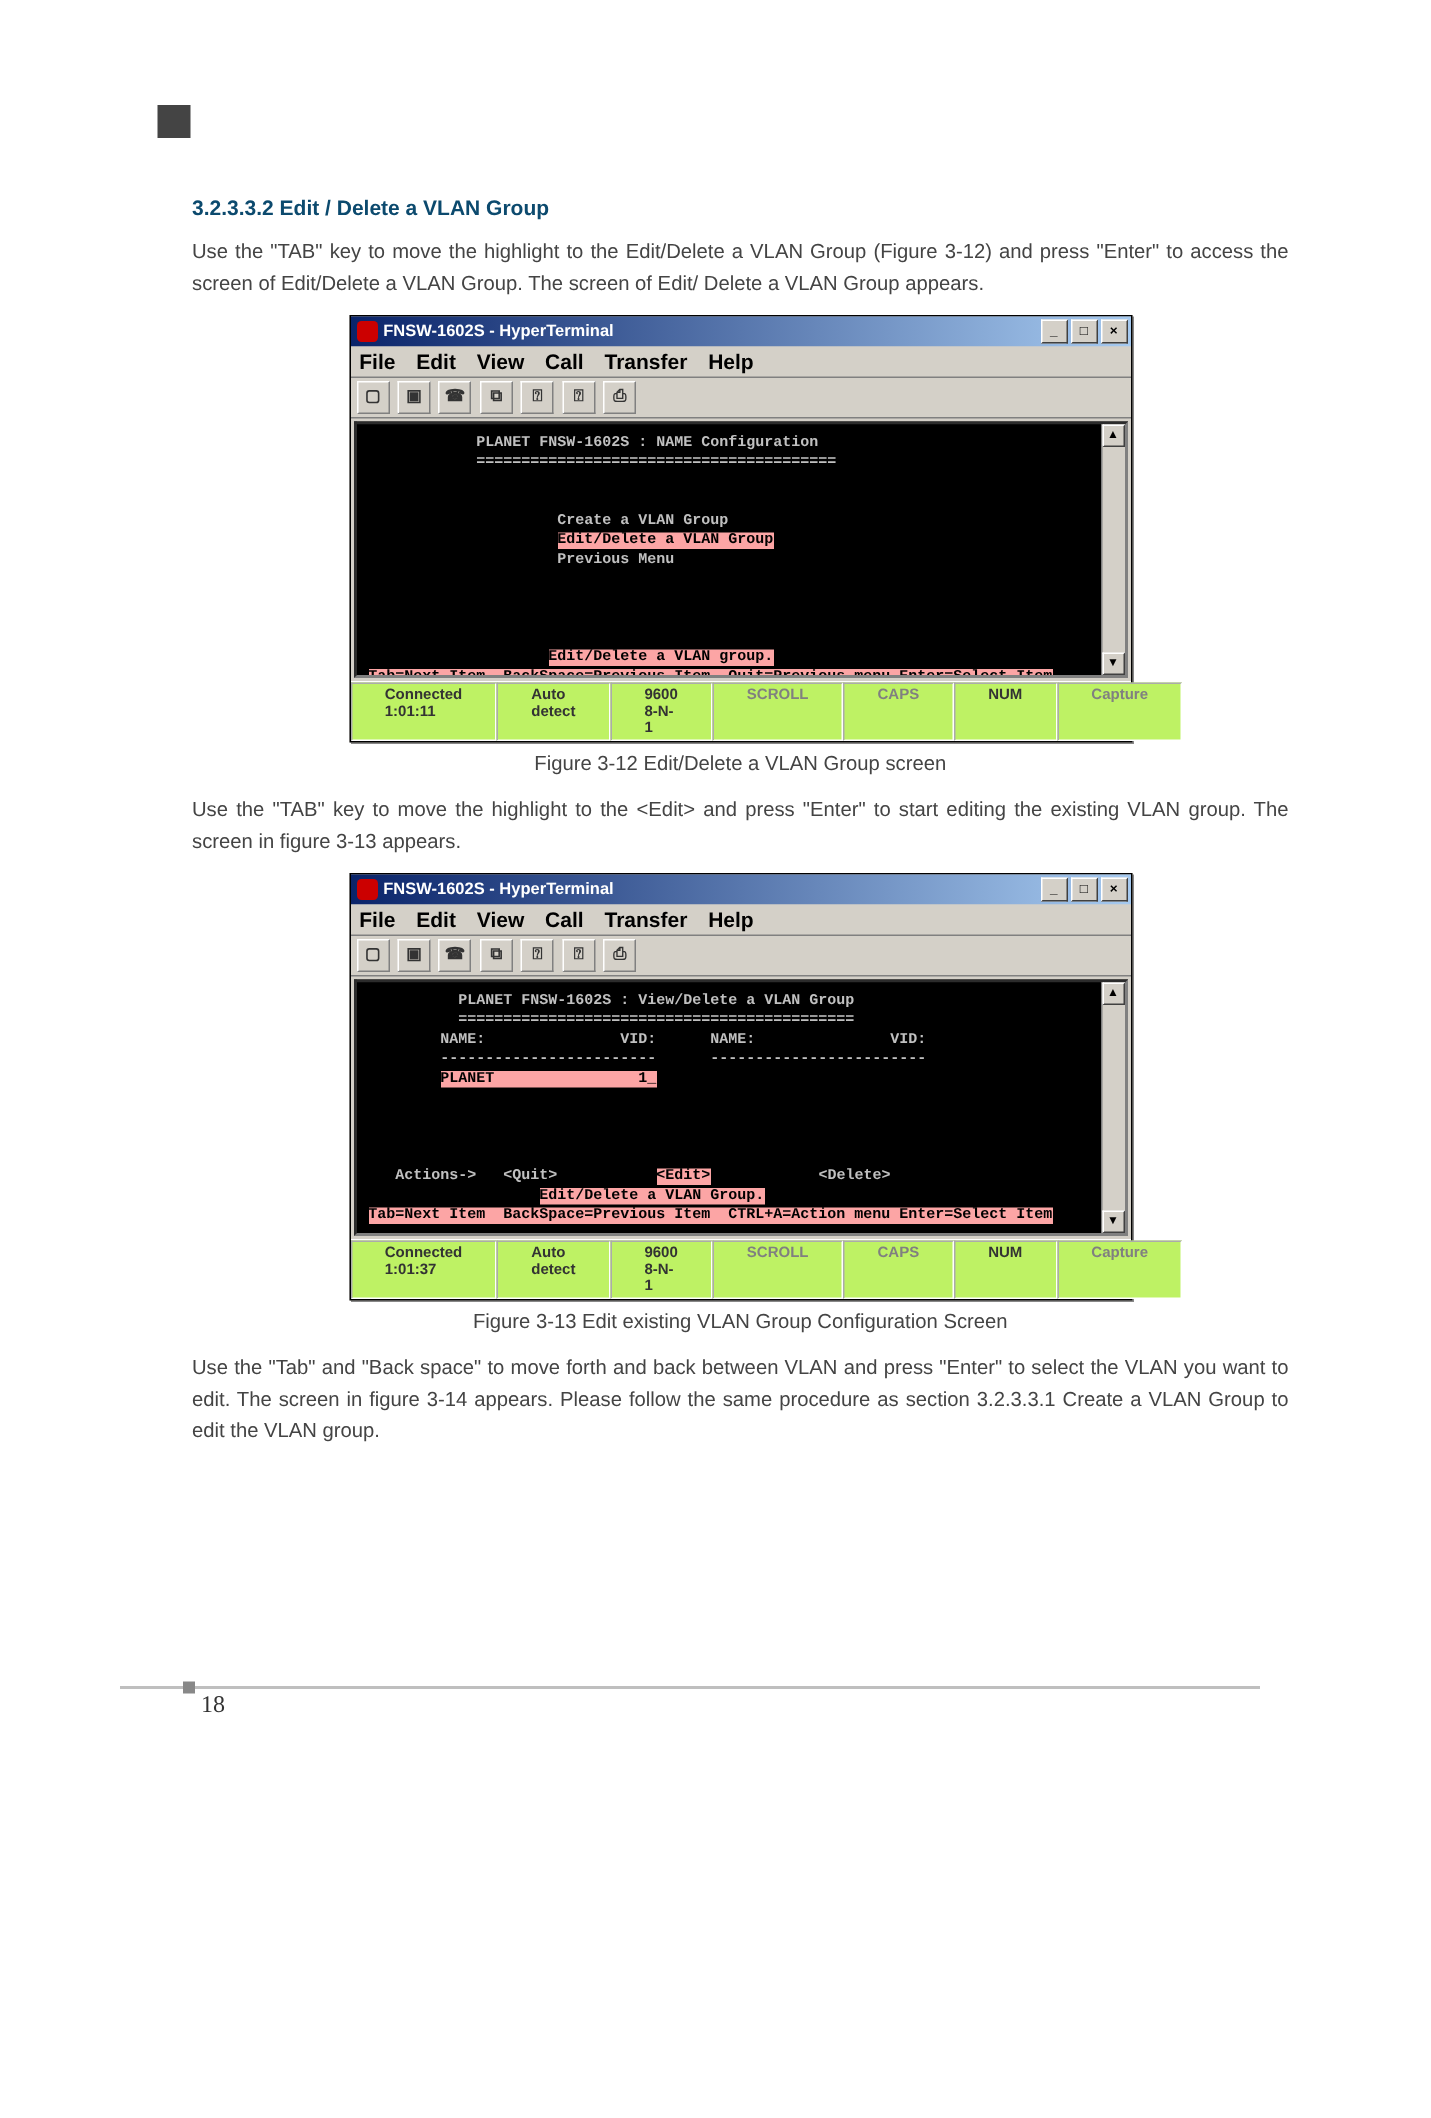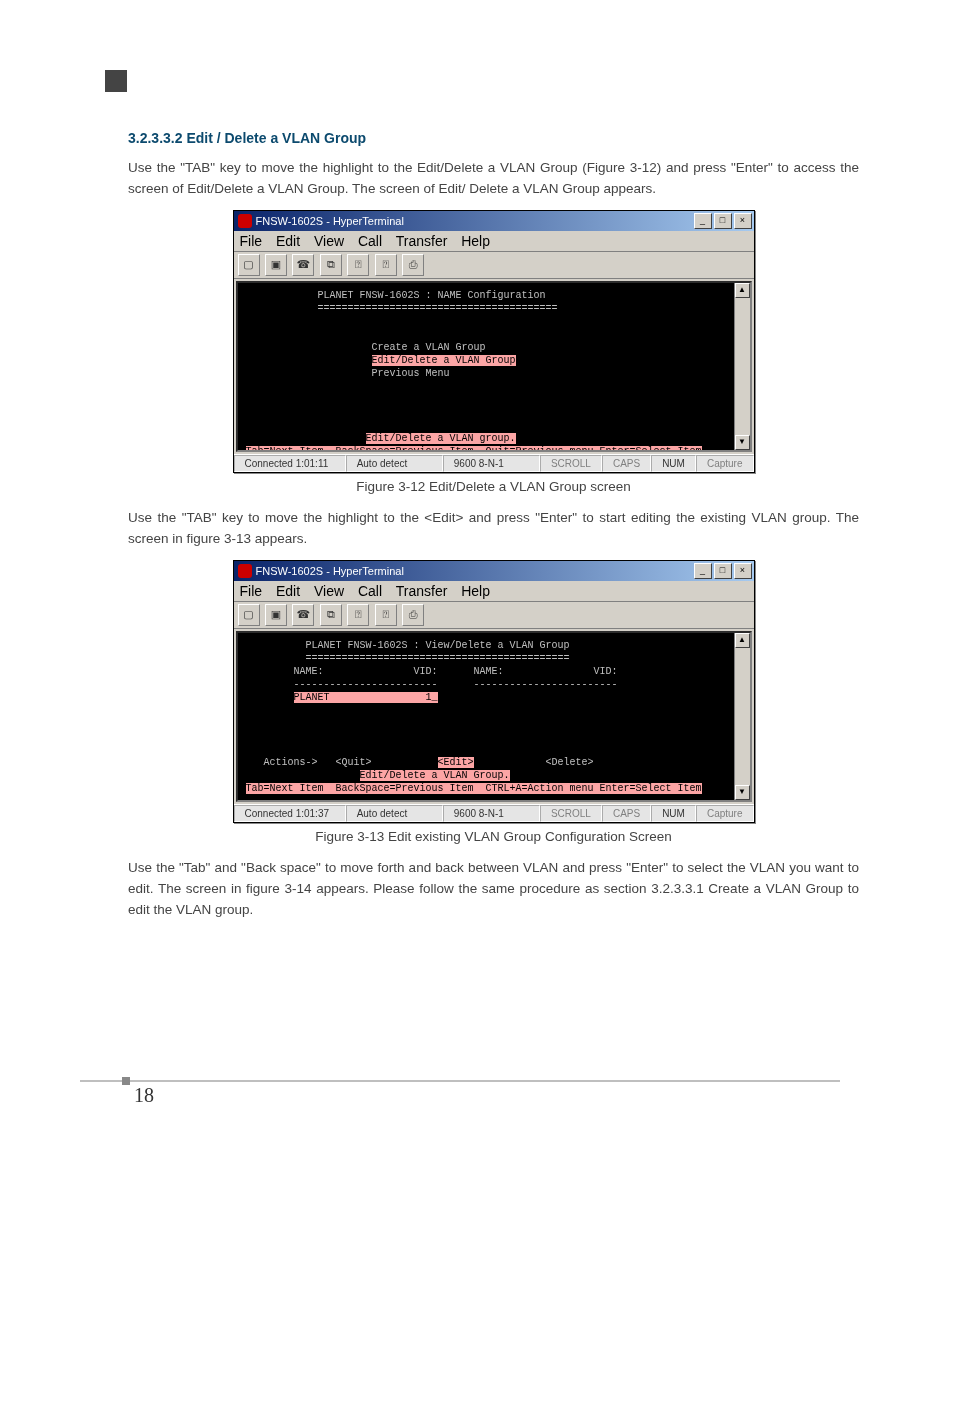--- a/index.html
+++ b/index.html
@@ -49,20 +49,21 @@
     margin-bottom: 4px;
   }
   
   .ht-window {
     display: inline-block;
     width: 520px;
     border: 1px solid #000;
     background: #d4d0c8;
     text-align: left;
     box-shadow: 1px 1px 0 #888;
+    font-weight: bold;
   }
   .ht-title {
     display: flex;
     align-items: center;
     height: 20px;
     background: linear-gradient(to right,#0a246a,#a6caf0);
     color: #fff;
     font-family: Tahoma, sans-serif;
     font-size: 11px;
     padding-left: 4px;
@@ -154,22 +155,22 @@
   .ht-scroll .arr.bot { position: absolute; bottom: 0; }
   .ht-status {
     display: flex;
     font-family: Tahoma, sans-serif;
     font-size: 10px;
     color: #333;
     border-top: 1px solid #fff;
   }
   .ht-status .cell {
     border: 1px inset #fff;
-    padding: 2px 10px;
-    background: #e5e5e5;
+    padding: 2px 22px;
+    background: #bef264;
   }
   .ht-status .cell.dim { color: #808080; }
   .inv {
     background: #fca5a5;
     color: #000;
   }
   
   .footer-area {
     margin-top: 160px;
     margin-left: 80px;
@@ -183,21 +184,21 @@
   .footer-rule .notch {
     position: absolute;
     left: 42px;
     top: -3px;
     width: 8px;
     height: 8px;
     background: #888;
   }
   .footer-num {
     font-family: Georgia, 'Times New Roman', serif;
-    font-size: 20px;
+    font-size: 16px;
     color: #333;
     margin-left: 54px;
     margin-top: 2px;
   }
 </style>
 </head>
 <body>
 
 <div class="top-marker"></div>
 

